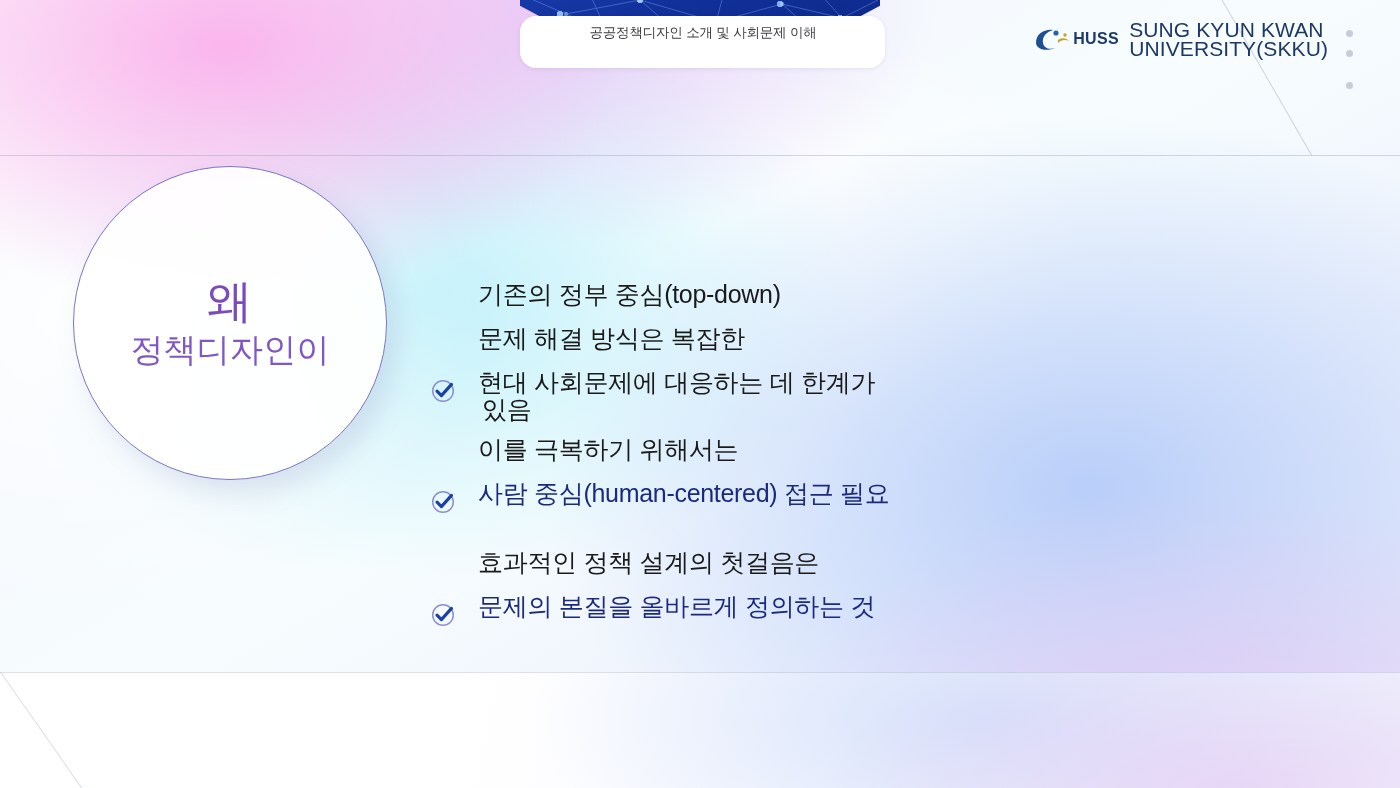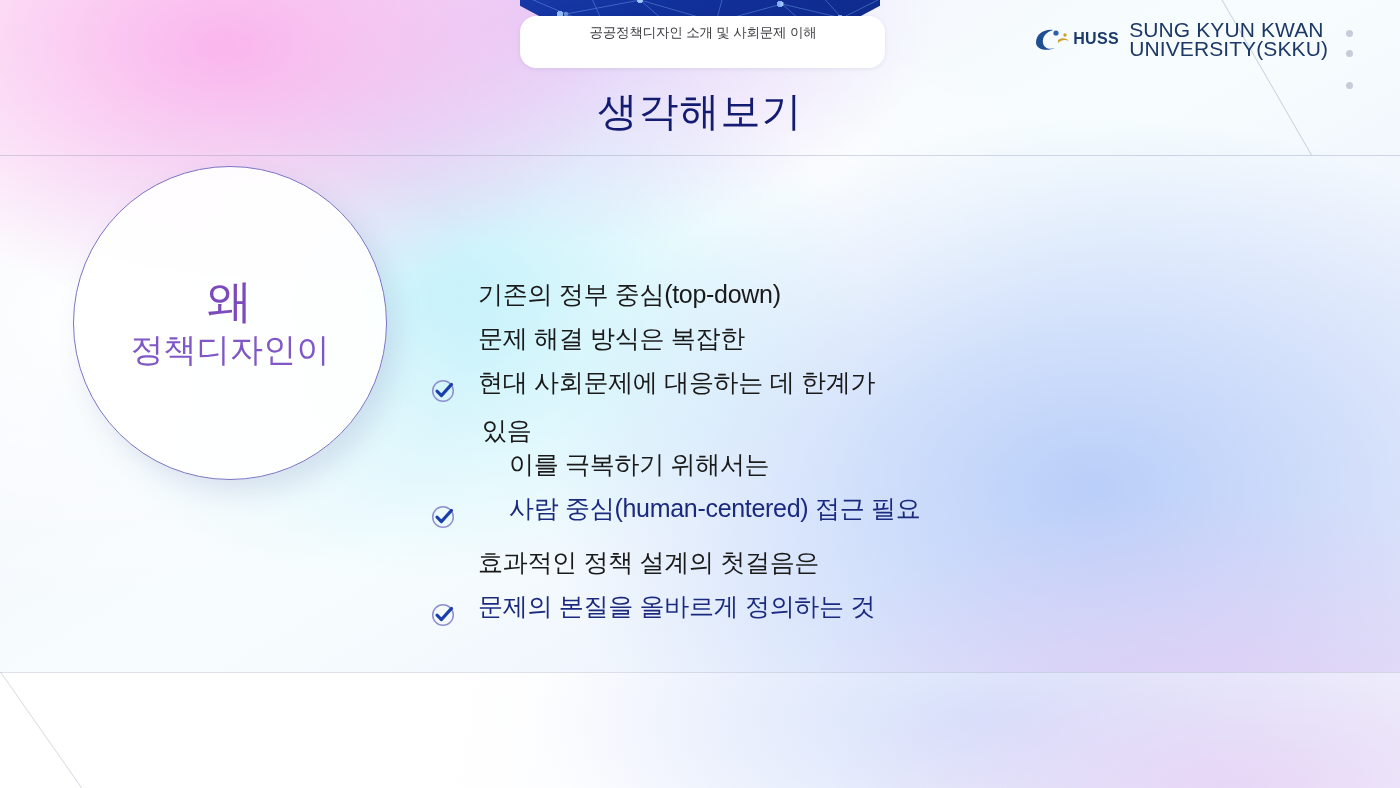--- a/index.html
+++ b/index.html
@@ -206,21 +206,21 @@
     left: 430px; top: 272px;
     width: 620px;
   }
   .bullet {
     position: absolute;
     left: 0;
     display: flex;
     align-items: flex-end;
   }
   .bullet.b1 { top: 0; }
-  .bullet.b2 { top: 170px; gap: 31px; }
+  .bullet.b2 { top: 155px; }
   .bullet.b3 { top: 268px; }
 
   .check-icon {
     flex: 0 0 auto;
     width: 26px; height: 26px;
     margin-top: 6px;
     margin-right: 22px;
   }
   .bullet-body {
     font-size: 25px;
@@ -229,21 +229,21 @@
     letter-spacing: -0.3px;
     white-space: nowrap;
   }
   .bullet-body .blue {
     color: #1b2a7f;
   }
 
   
   .overflow-line {
     position: absolute;
-    left: 52px; top: 136px;
+    left: 52px; top: 115px;
     font-size: 25px;
     line-height: 44px;
     color: #1a1a1a;
     letter-spacing: -0.3px;
     white-space: nowrap;
   }
 </style>
 </head>
 <body>
 
@@ -302,21 +302,20 @@
       <div class="logo-name">UNIVERSITY(SKKU)</div>
     </div>
   </div>
 
   <div class="dots">
     <div class="dot d1"></div>
     <div class="dot d2"></div>
     <div class="dot d3"></div>
   </div>
 
-  <div class="page-title">생각해보기</div>
 
   <div class="circle">
     <div class="circle-lead">왜</div>
     <div class="circle-sub">
       <div>정책디자인이</div>
     </div>
   </div>
 
   <div class="bullets">
 

